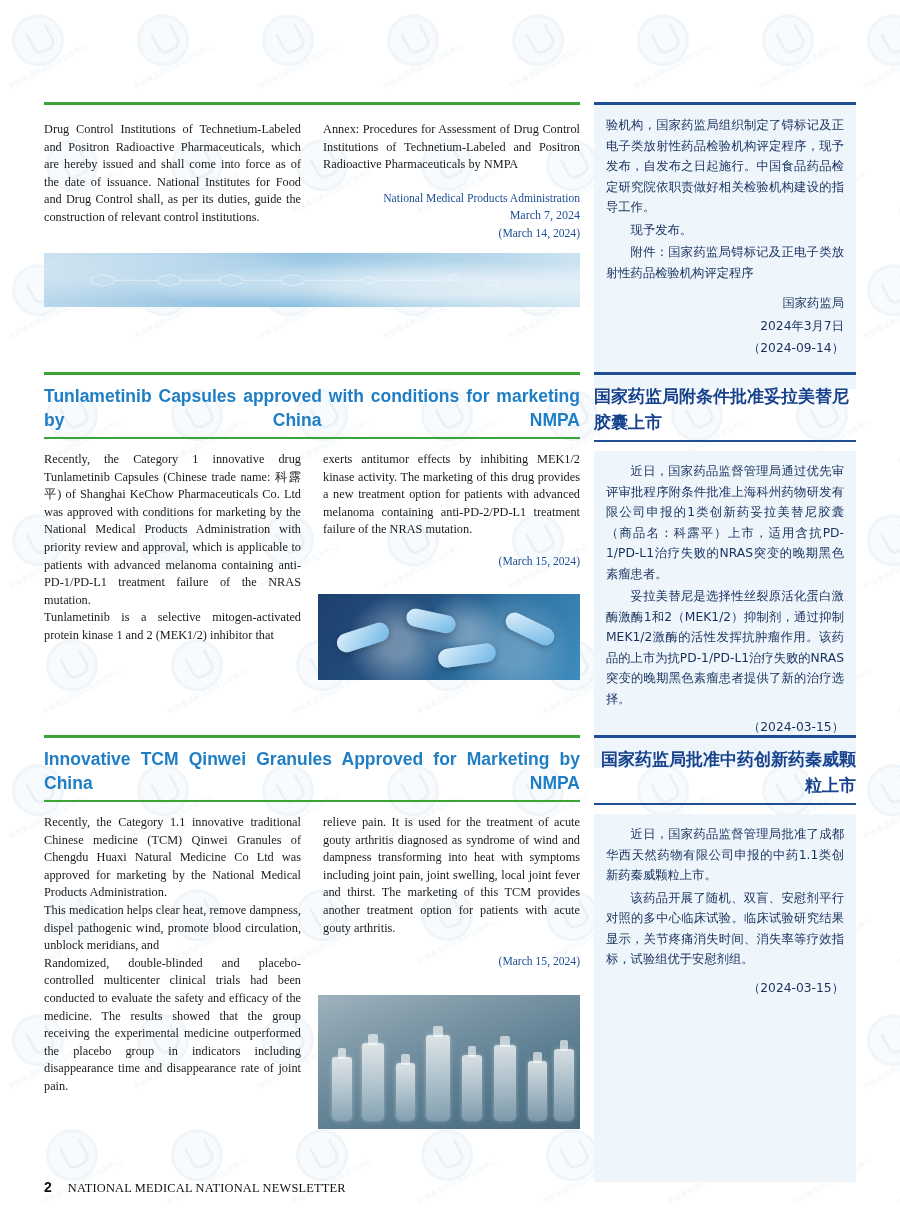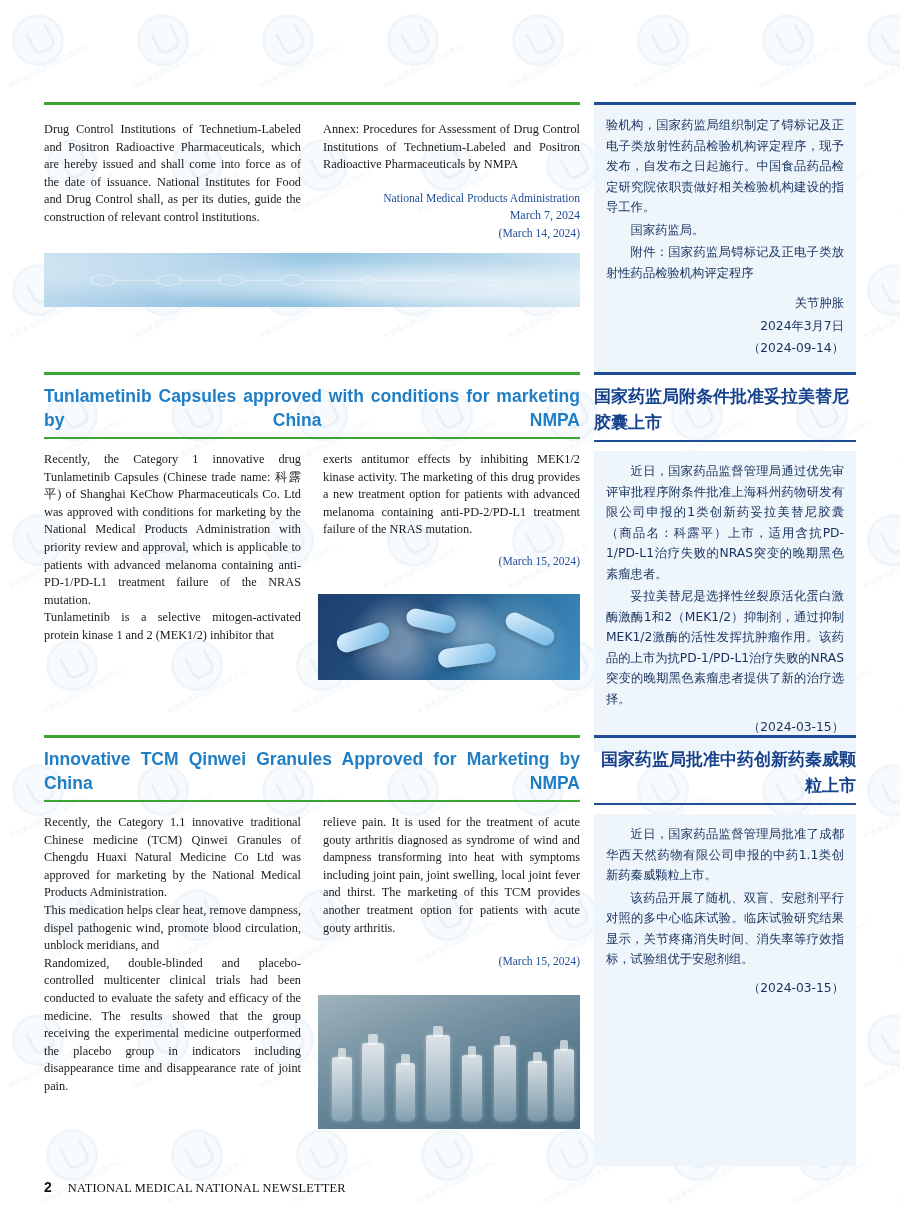--- a/index.html
+++ b/index.html
@@ -77,21 +77,21 @@
     text-align:justify;
   }
   .h-en .jt{ text-align-last:justify; }
   .h-cn{
     font-family:"DejaVu Sans", sans-serif;
     font-weight:bold;font-size:17px;line-height:26px;
     color:#16418c;
   }
   .panel{
     background:#eef5fb;
-    padding:10px 12px 12px 12px;
+    padding:10px 12px 28px 12px;
   }
 
   
   .photo{position:relative;overflow:hidden;}
   .ph1{
     background:linear-gradient(100deg,#bcd9ec 0%,#9cc7e4 28%,#7fb9dd 48%,#a8cfe6 70%,#cfe5f2 100%);
   }
   .ph1:before{
     content:"";position:absolute;left:0;top:0;right:0;bottom:0;
     background:
@@ -503,23 +503,23 @@
           </g>
         </svg>
       </div>
     </div>
   </div>
 
   <div class="right-col" style="top:102px;">
     <div class="rule-blue"></div>
     <div class="panel cn-body" style="min-height:226px;">
       <p style="text-indent:0">验机构，国家药监局组织制定了锝标记及正电子类放射性药品检验机构评定程序，现予发布，自发布之日起施行。中国食品药品检定研究院依职责做好相关检验机构建设的指导工作。</p>
-      <p>国家药监局。</p>
+      <p>现予发布。</p>
       <p>附件：国家药监局锝标记及正电子类放射性药品检验机构评定程序</p>
-      <p class="cn-right" style="margin-top:10px">关节肿胀</p>
+      <p class="cn-right" style="margin-top:10px">国家药监局</p>
       <p class="cn-right">2024年3月7日</p>
       <p class="cn-right">（2024-09-14）</p>
     </div>
   </div>
 
   <div class="left-col" style="top:372px;">
     <div class="rule-green"></div>
     <div class="h-en" style="margin-top:9px;">
       <span class="jt" style="display:block;">Tunlametinib Capsules approved with conditions for marketing by China NMPA</span>
     </div>

